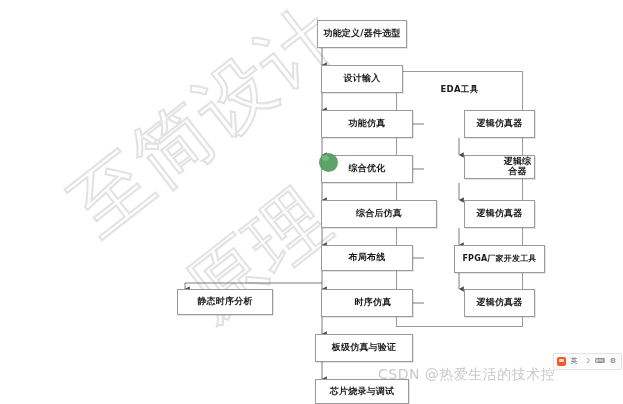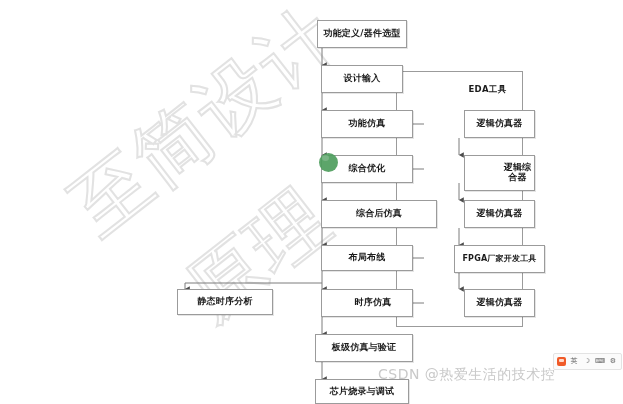--- a/index.html
+++ b/index.html
@@ -84,21 +84,20 @@
     position: absolute;
     left: 396px;
     top: 84px;
     width: 127px;
     text-align: center;
     font-size: 8.5px;
     font-weight: 700;
     color: #1b1b1b;
     z-index: 3;
     letter-spacing: 0.3px;
-    margin-left: 28px;
   }
 
   
   #connectors {
     position: absolute;
     left: 0; top: 0;
     width: 623px;
     height: 404px;
     z-index: 3;
     pointer-events: none;
@@ -267,21 +266,21 @@
   </div>
 
   <div class="node" style="left:275px; top:379px; width:94px; height:25px;">
     <span>芯片烧录与调试</span>
   </div>
 
   <div class="node" style="left:424px; top:110px; width:71px; height:28px;">
     <span>逻辑仿真器</span>
   </div>
 
-  <div class="node" style="left:424px; top:155px; width:71px; height:36px;padding-left:36px;">
+  <div class="node" style="left:424px; top:155px; width:71px; height:24px;padding-left:36px;">
     <span>逻辑综合器</span>
   </div>
 
   <div class="node" style="left:424px; top:200px; width:71px; height:28px;">
     <span>逻辑仿真器</span>
   </div>
 
   <div class="node small-text" style="left:414px; top:245px; width:91px; height:28px;">
     <span>FPGA厂家开发工具</span>
   </div>

